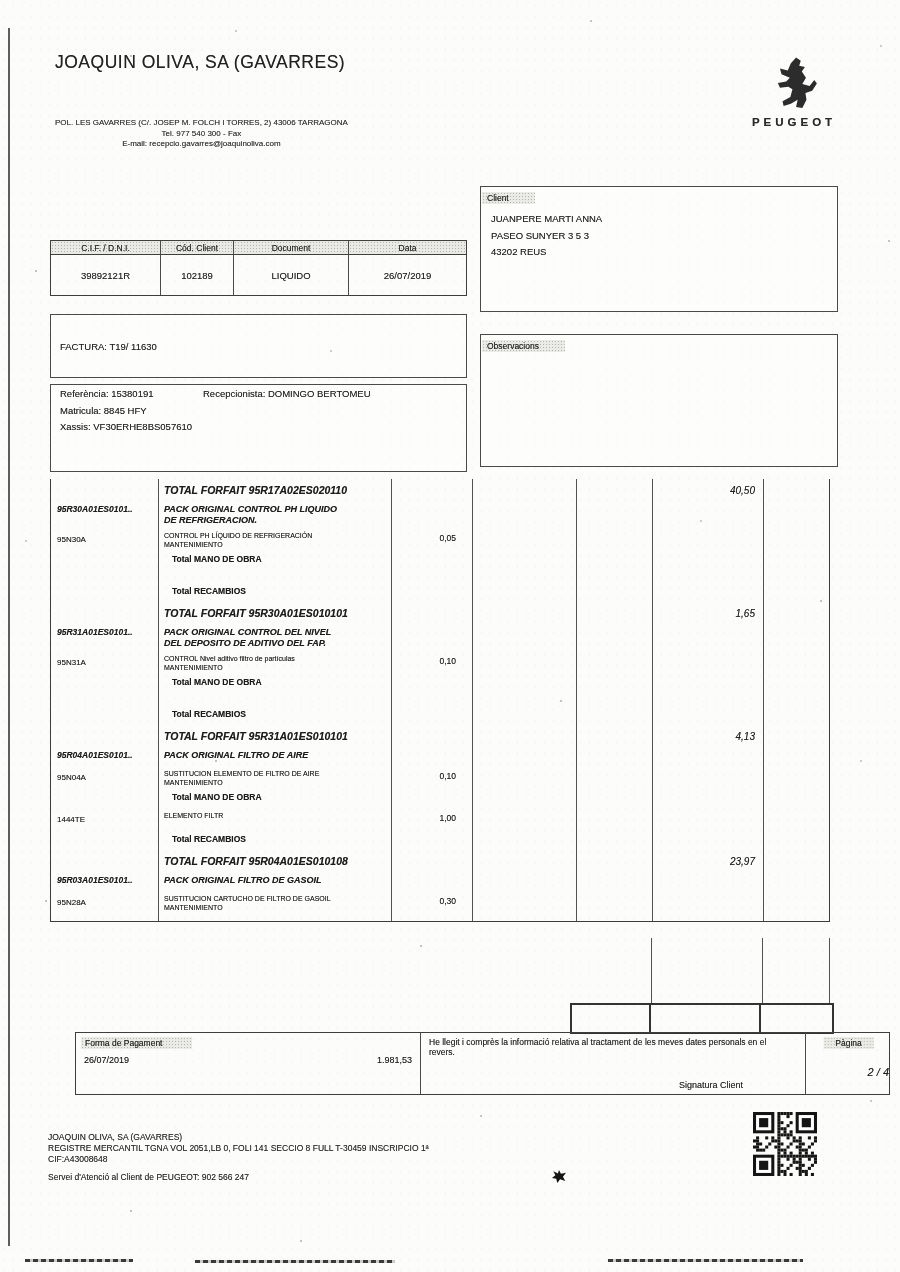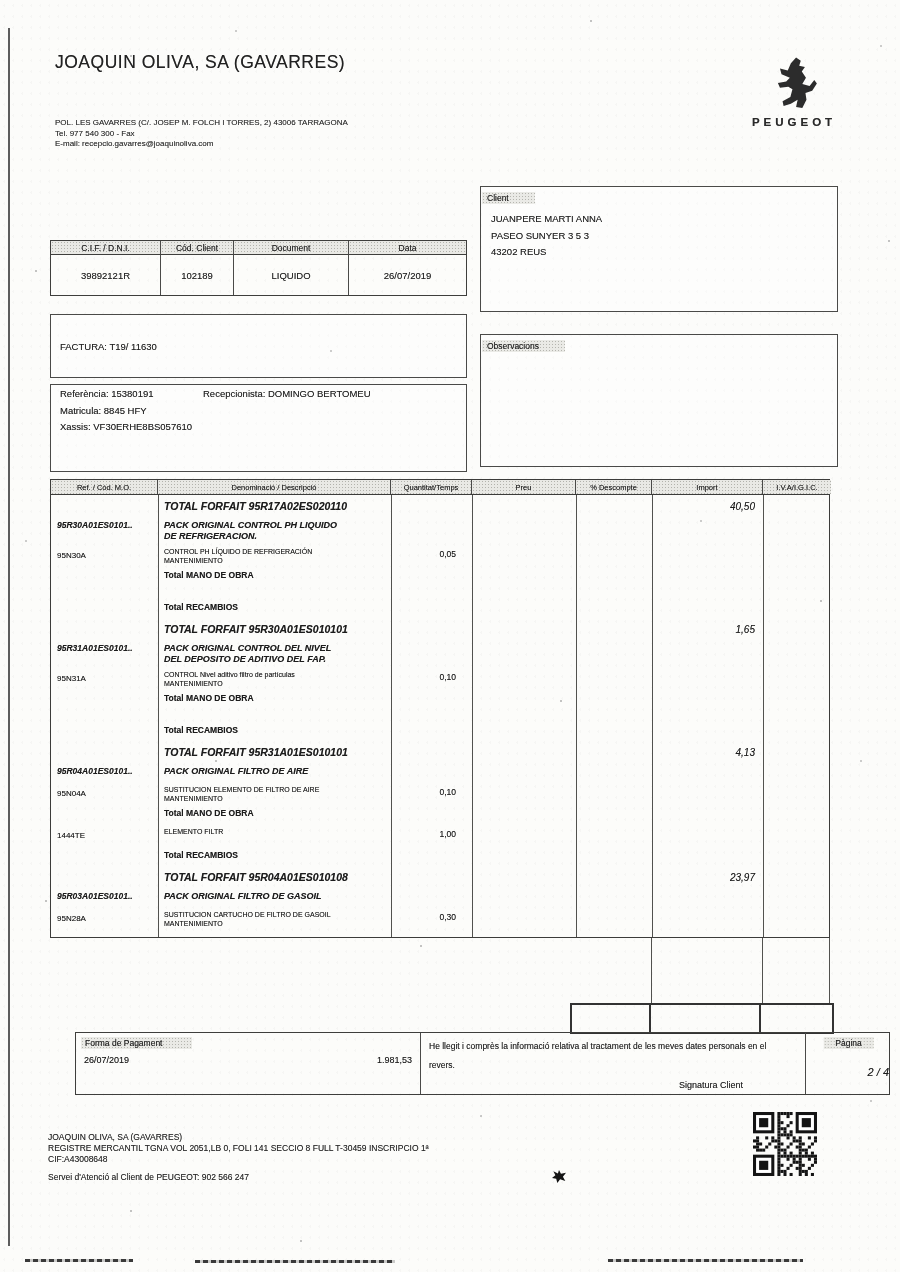--- a/index.html
+++ b/index.html
@@ -7,21 +7,21 @@
     position:relative;width:900px;height:1272px;margin:0 auto;
     background:#fcfcfa;
     background-image:radial-gradient(rgba(0,0,0,0.025) 1px, transparent 1px);
     background-size:9px 11px;
     font-family:"Liberation Sans","DejaVu Sans",sans-serif;
     color:#1d1d1d;overflow:hidden;
     text-shadow:0 0 .4px rgba(0,0,0,.45);
   }
   
   .company-title{position:absolute;left:55px;top:52px;font-size:17.5px;letter-spacing:.5px;color:#222;}
-  .address{position:absolute;left:55px;top:118px;font-size:8px;line-height:10.5px;color:#333;}
+  .address{position:absolute;left:55px;top:118px;font-size:8px;line-height:10.5px;color:#333;text-align:center;}
   .logo{position:absolute;left:744px;top:54px;width:100px;text-align:center;}
   .logo .lion{display:block;margin:0 auto;}
   .brand-word{font-size:11.5px;font-weight:bold;letter-spacing:4px;color:#2a2a2a;margin-top:4px;}
   
   .box{position:absolute;border:1.5px solid #4a4a48;background:rgba(255,255,255,.35);}
   .box-label{display:inline-block;font-size:8.5px;color:#222;padding:1px 26px 1px 5px;margin:1px 0 0 1px;
     background:radial-gradient(circle,#b5b5af .7px,transparent .8px) 0 0/3px 3px,#eaeae6;}
   .shade{background:radial-gradient(circle,#b2b2ac .7px,transparent .8px) 0 0/3px 3px,#e9e9e5;}
   .client-box{left:480px;top:186px;width:356px;height:124px;}
   .client-lines{padding:6px 0 0 10px;font-size:9.5px;line-height:16.5px;color:#242424;}
@@ -58,36 +58,36 @@
   .irow.total .desc{font-style:italic;font-weight:bold;font-size:10.5px;padding-top:5px;}
   .irow.total .import{font-style:italic;font-weight:normal;font-size:10px;text-align:right;padding-right:8px;padding-top:6px;}
   .irow.pack{min-height:20px;}
   .irow.pack .ref{font-style:italic;font-weight:bold;font-size:8.5px;padding-top:4px;white-space:nowrap;}
   .irow.pack .desc{font-style:italic;font-weight:bold;font-size:9px;line-height:11px;max-width:185px;padding-top:4px;}
   .irow.detail{min-height:23px;}
   .irow.detail .ref{font-size:8px;padding-top:7px;}
   .irow.detail .desc{font-size:7px;line-height:8.5px;max-width:175px;padding-top:4px;}
   .irow.detail .qty{font-size:8.5px;text-align:right;padding-right:16px;padding-top:5px;}
   .irow.subtotal{min-height:19px;}
-  .irow.subtotal .desc{font-weight:bold;font-size:8.5px;padding-top:3px;}
+  .irow.subtotal .desc{font-weight:bold;font-size:8.5px;padding-top:3px;margin-left:8px;}
   .irow.spacer{min-height:13px;}
   .cont-line{position:absolute;width:1px;background:#52524f;}
   .mini-row{position:absolute;left:570px;top:1003px;width:260px;height:27px;border:2px solid #333;
     display:grid;grid-template-columns:79px 110px 1fr;}
   .mini-row .mc{border-right:2px solid #333;}
   .mini-row .mc:last-child{border-right:none;}
   
   .footer-box{position:absolute;left:45px;top:1032px;width:813px;height:61px;border:1.5px solid #3e3e3c;
     display:grid;grid-template-columns:345px 385px 1fr;margin-left:30px;}
   .fcell{position:relative;border-right:1px solid #4a4a48;}
   .fcell:last-child{border-right:none;}
   .pay-label{position:absolute;left:4px;top:3px;font-size:8.5px;padding:1px 30px 1px 4px;}
   .pay-date{position:absolute;left:8px;top:22px;font-size:9px;}
   .pay-amount{position:absolute;right:8px;top:22px;font-size:9px;}
-  .privacy{position:absolute;left:8px;top:4px;width:340px;font-size:8.5px;line-height:19px;color:#242424;}
+  .privacy{position:absolute;left:8px;top:4px;width:340px;font-size:8.5px;line-height:10px;color:#242424;}
   .signature{position:absolute;right:62px;bottom:4px;font-size:9px;color:#242424;}
   .page-label{position:absolute;left:50%;transform:translateX(-50%);top:3px;font-size:8.5px;padding:1px 12px;}
   .page-value{position:absolute;left:0;right:0;top:33px;text-align:right;font-size:11px;font-style:italic;}
   
   .legal{position:absolute;left:48px;top:1132px;font-size:8.5px;line-height:11px;color:#2a2a2a;}
   .legal .sac{margin-top:7px;}
   .qr{position:absolute;left:753px;top:1112px;width:64px;height:64px;}
   .ink-blob{position:absolute;left:552px;top:1170px;width:14px;height:13px;background:#151515;
     clip-path:polygon(50% 0,64% 28%,100% 22%,78% 52%,95% 85%,58% 72%,38% 100%,30% 68%,0 62%,24% 40%,10% 10%,42% 26%);}
   
@@ -164,29 +164,20 @@
     </div>
     <div class="veh-line">
       <span class="a">Matricula: 8845 HFY</span>
     </div>
     <div class="veh-line">
       <span class="a">Xassis: VF30ERHE8BS057610</span>
     </div>
   </div>
 
   <div class="items">
-    <div class="items-head">
-      <div class="hc">Ref. / Cód. M.O.</div>
-      <div class="hc">Denominació / Descripció</div>
-      <div class="hc">Quantitat/Temps</div>
-      <div class="hc">Preu</div>
-      <div class="hc">% Descompte</div>
-      <div class="hc">Import</div>
-      <div class="hc">I.V.A/I.G.I.C.</div>
-    </div>
     <div class="items-body">
       <div class="vline" style="left:107px"></div>
       <div class="vline" style="left:340px"></div>
       <div class="vline" style="left:421px"></div>
       <div class="vline" style="left:525px"></div>
       <div class="vline" style="left:601px"></div>
       <div class="vline" style="left:712px"></div>
       <div id="items-rows">
           <div class="irow total">
             <div class="c ref"></div>

